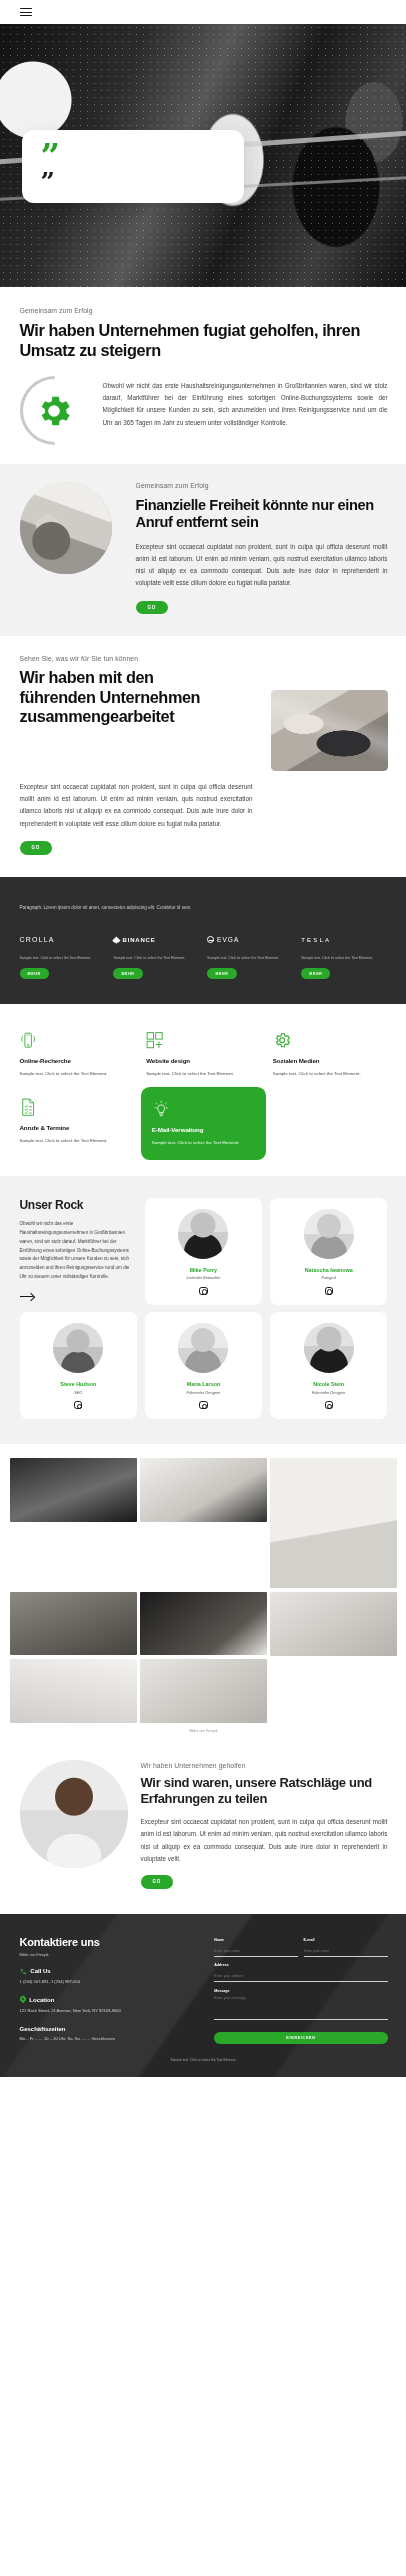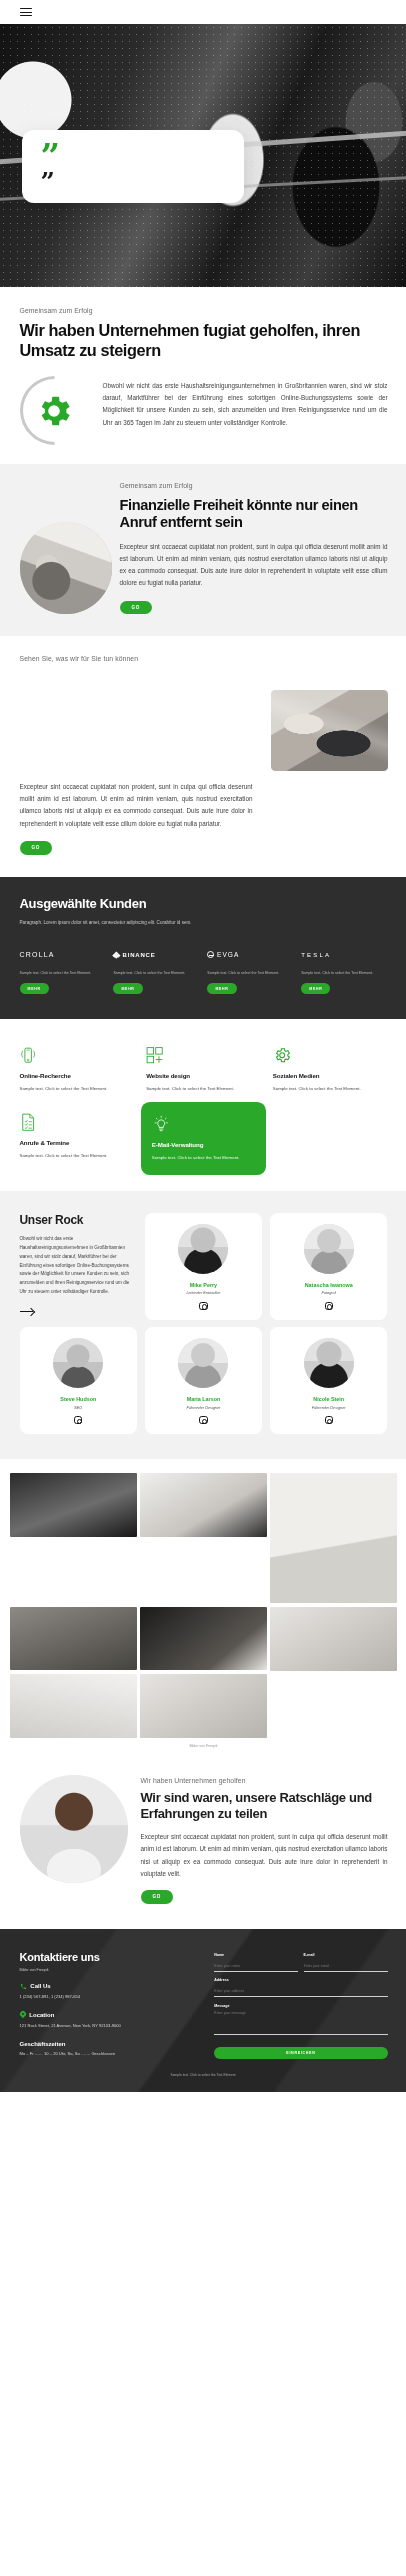--- a/index.html
+++ b/index.html
@@ -49,21 +49,21 @@
   .s1{padding-top:19.5px;padding-bottom:18.4px;background:#fff}
   .s1-row{display:flex;gap:14px;align-items:flex-start;margin-top:16.3px}
   .gear-wrap{position:relative;width:69px;height:69px;flex:0 0 69px}
   .gear-ring{position:absolute;inset:0;border-radius:50%;border:3.8px solid #c9c9c9;
      border-right-color:transparent;border-top-color:transparent;transform:rotate(45deg)}
   .gear-ic{position:absolute;left:50%;top:50%;transform:translate(-50%,-50%)}
   .s1-txt{flex:1;padding-top:3.3px}
 
   
   .s2{background:#f2f2f2;padding:18.4px 19.5px 22px;}
-  .s2-in{display:flex;gap:8px;align-items:flex-end}
+  .s2-in{display:flex;gap:24px;align-items:flex-start}
   .circ-img{width:92px;height:92px;border-radius:50%;flex:0 0 92px;overflow:hidden;position:relative;
      background:linear-gradient(160deg,#e7e4e0,#b9b6b2 50%,#8e8b87)}
   .circ-img .m{position:absolute;inset:0;
      background:
        radial-gradient(circle at 34% 64%, #6d6a66 0 18.4px, transparent 19.5px),
        radial-gradient(circle at 30% 48%, #d8d3cd 0 11px, transparent 12px),
        linear-gradient(200deg,#efedea 0 32%, #cfccc8 33% 56%, #9a9793 57% 100%);}
   .s2-txt{flex:1}
   .s2-txt h2.big{font-size:14.6px}
 
@@ -243,32 +243,34 @@
         <h2 class="big">Finanzielle Freiheit könnte nur einen Anruf entfernt sein</h2>
         <p class="body" style="margin-top:8.7px">Excepteur sint occaecat cupidatat non proident, sunt in culpa qui officia deserunt mollit anim id est laborum. Ut enim ad minim veniam, quis nostrud exercitation ullamco laboris nisi ut aliquip ex ea commodo consequat. Duis aute irure dolor in reprehenderit in voluptate velit esse cillum dolore eu fugiat nulla pariatur.</p>
         <button class="btn" style="margin-top:11px">GO</button>
       </div>
     </div>
   </section>
 
   <section class="s3">
     <div class="eyebrow">Sehen Sie, was wir für Sie tun können</div>
     <div class="s3-row" style="margin-top:6.5px">
+      <div class="s3-left">
+        <h2 class="big" style="margin-top:0">Wir haben mit den führenden Unternehmen zusammengearbeitet</h2>
+      </div>
       <div class="s3-right">
         <div class="s3-photo">
             <div class="m"></div>
           </div>
       </div>
     </div>
     <p class="body" style="margin-top:9.8px;max-width:233px">Excepteur sint occaecat cupidatat non proident, sunt in culpa qui officia deserunt mollit anim id est laborum. Ut enim ad minim veniam, quis nostrud exercitation ullamco laboris nisi ut aliquip ex ea commodo consequat. Duis aute irure dolor in reprehenderit in voluptate velit esse cillum dolore eu fugiat nulla pariatur.</p>
     <button class="btn" style="margin-top:11px">GO</button>
   </section>
 
   <section class="clients">
-    <h2>Ausgewählte Kunden</h2>
     <div class="lead">Paragraph. Lorem ipsum dolor sit amet, consectetur adipiscing elit. Curabitur id sem.</div>
     <div class="logo-grid">
 
       <div class="logo-cell">
         <div class="logo">
             <span>CROLLA</span>
           </div>
         <div class="ltxt">Sample text. Click to select the Text Element.</div>
         <button class="btn sm">MEHR</button>
       </div>

